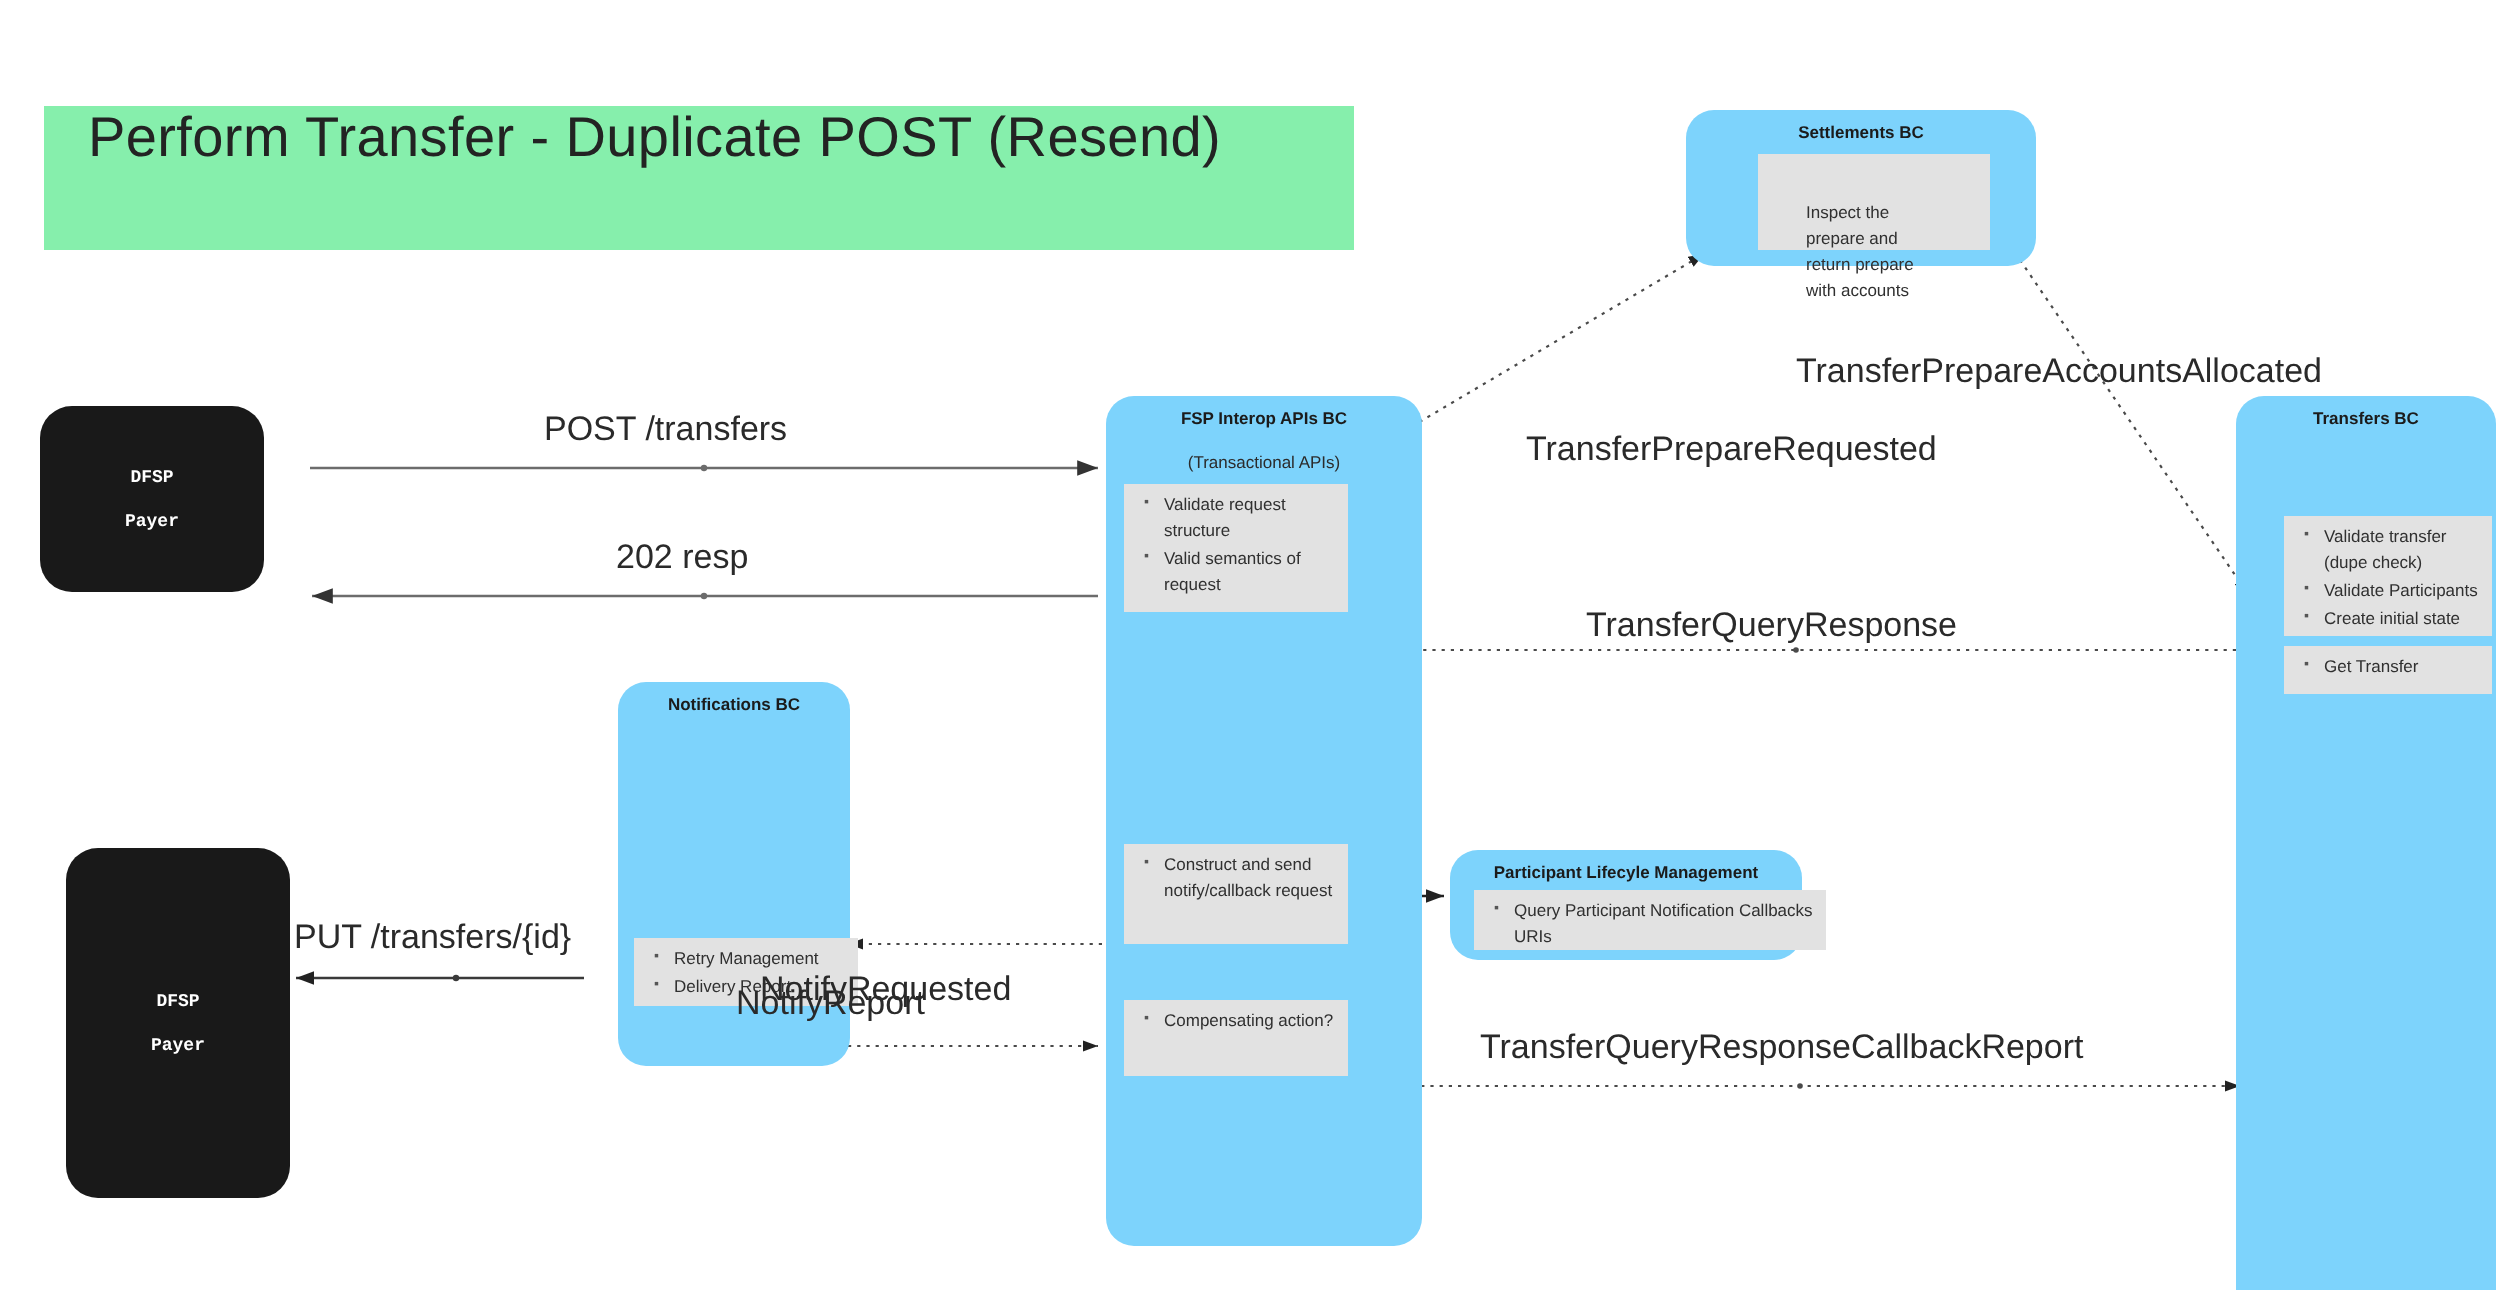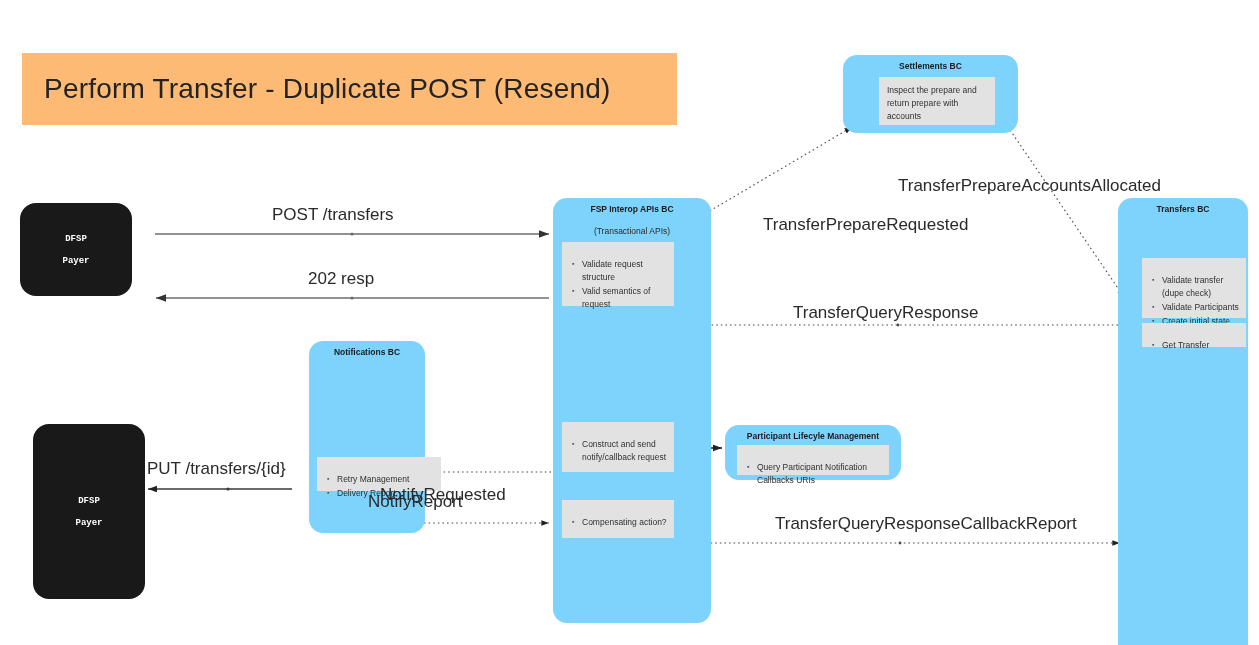--- a/index.html
+++ b/index.html
@@ -9,22 +9,22 @@
     font-family:"Liberation Sans", sans-serif;
     position:relative;
     overflow:hidden;
   }
   #canvas{position:absolute;left:0;top:0;width:1259px;height:645px;}
   .abs{position:absolute;box-sizing:border-box;}
 
   
   .title-banner{
     left:22px;top:53px;width:655px;height:72px;
-    background:#fdba74;
-    display:flex;align-items:center;
+    background:#86efac;
+    display:flex;align-items:flex-start;
   }
   .title-text{
     font-size:28px;color:#232323;font-weight:400;
     padding-left:22px;letter-spacing:.2px;white-space:nowrap;
   }
 
   
   .actor{
     background:#191919;border-radius:16px;
     display:flex;flex-direction:column;
@@ -43,30 +43,30 @@
   }
   .bc-sub{
     position:absolute;left:0;right:0;
     text-align:center;font-size:8.5px;color:#2b2b2b;
   }
 
   
   .note{
     background:#e2e2e2;color:#303030;
     font-size:8.5px;line-height:13px;
-    padding:16px 6px 6px 6px;
+    padding:4px 6px 6px 6px;
   }
   .note ul{margin:0;padding:0 0 0 14px;list-style:none;}
   .note li{position:relative;margin:0 0 1px 0;}
   .note li:before{
     content:"\25AA";position:absolute;left:-10px;top:-1px;
     font-size:7px;color:#555;
   }
   .note.plain{padding:7px 8px;}
-  .note.plain p{margin:0;}
+  .note.plain p{margin:16px;}
 
   
   .greenbox{
     background:#7dc242;color:#1e1e1e;
     font-size:9px;line-height:14px;text-align:center;
     padding:10px 8px;
   }
   .greenbox p{margin:0;}
   .greenbox p.gap{margin-top:14px;}
 
@@ -181,31 +181,31 @@
     <div class="abs note" style="left:24px;top:125px;width:104px;height:24px;">
       <ul>
         <li>Get Transfer</li>
       </ul>
     </div>
 
   </div>
 
   <div class="abs bc" style="left:309px;top:341px;width:116px;height:192px;">
     <div class="bc-title">Notifications BC</div>
-    <div class="abs note" style="left:8px;top:116px;width:124px;height:34px;">
+    <div class="abs note" style="left:8px;top:128px;width:112px;height:34px;">
       <ul>
         <li>Retry Management</li>
         <li>Delivery Report</li>
       </ul>
     </div>
   </div>
 
   <div class="abs bc" style="left:725px;top:425px;width:176px;height:55px;">
     <div class="bc-title">Participant Lifecyle Management</div>
-    <div class="abs note" style="left:12px;top:20px;width:152px;height:30px;">
+    <div class="abs note" style="left:12px;top:20px;width:176px;height:30px;">
       <ul>
         <li>Query Participant Notification Callbacks URIs</li>
       </ul>
     </div>
   </div>
 
 
   <div class="abs msg" style="left:272px;top:205px;">POST /transfers</div>
 
   <div class="abs msg" style="left:308px;top:269px;">202 resp</div>
@@ -215,15 +215,15 @@
   <div class="abs msg" style="left:898px;top:176px;">TransferPrepareAccountsAllocated</div>
 
   <div class="abs msg" style="left:793px;top:303px;">TransferQueryResponse</div>
 
   <div class="abs msg" style="left:380px;top:440px;margin-top:45px;">NotifyRequested</div>
 
   <div class="abs msg" style="left:368px;top:492px;">NotifyReport</div>
 
   <div class="abs msg" style="left:147px;top:459px;">PUT /transfers/{id}</div>
 
-  <div class="abs msg" style="left:775px;top:514px;text-align:right;">TransferQueryResponseCallbackReport</div>
+  <div class="abs msg" style="left:740px;top:514px;text-align:right;">TransferQueryResponseCallbackReport</div>
 
 </div>
 
 </body></html>

